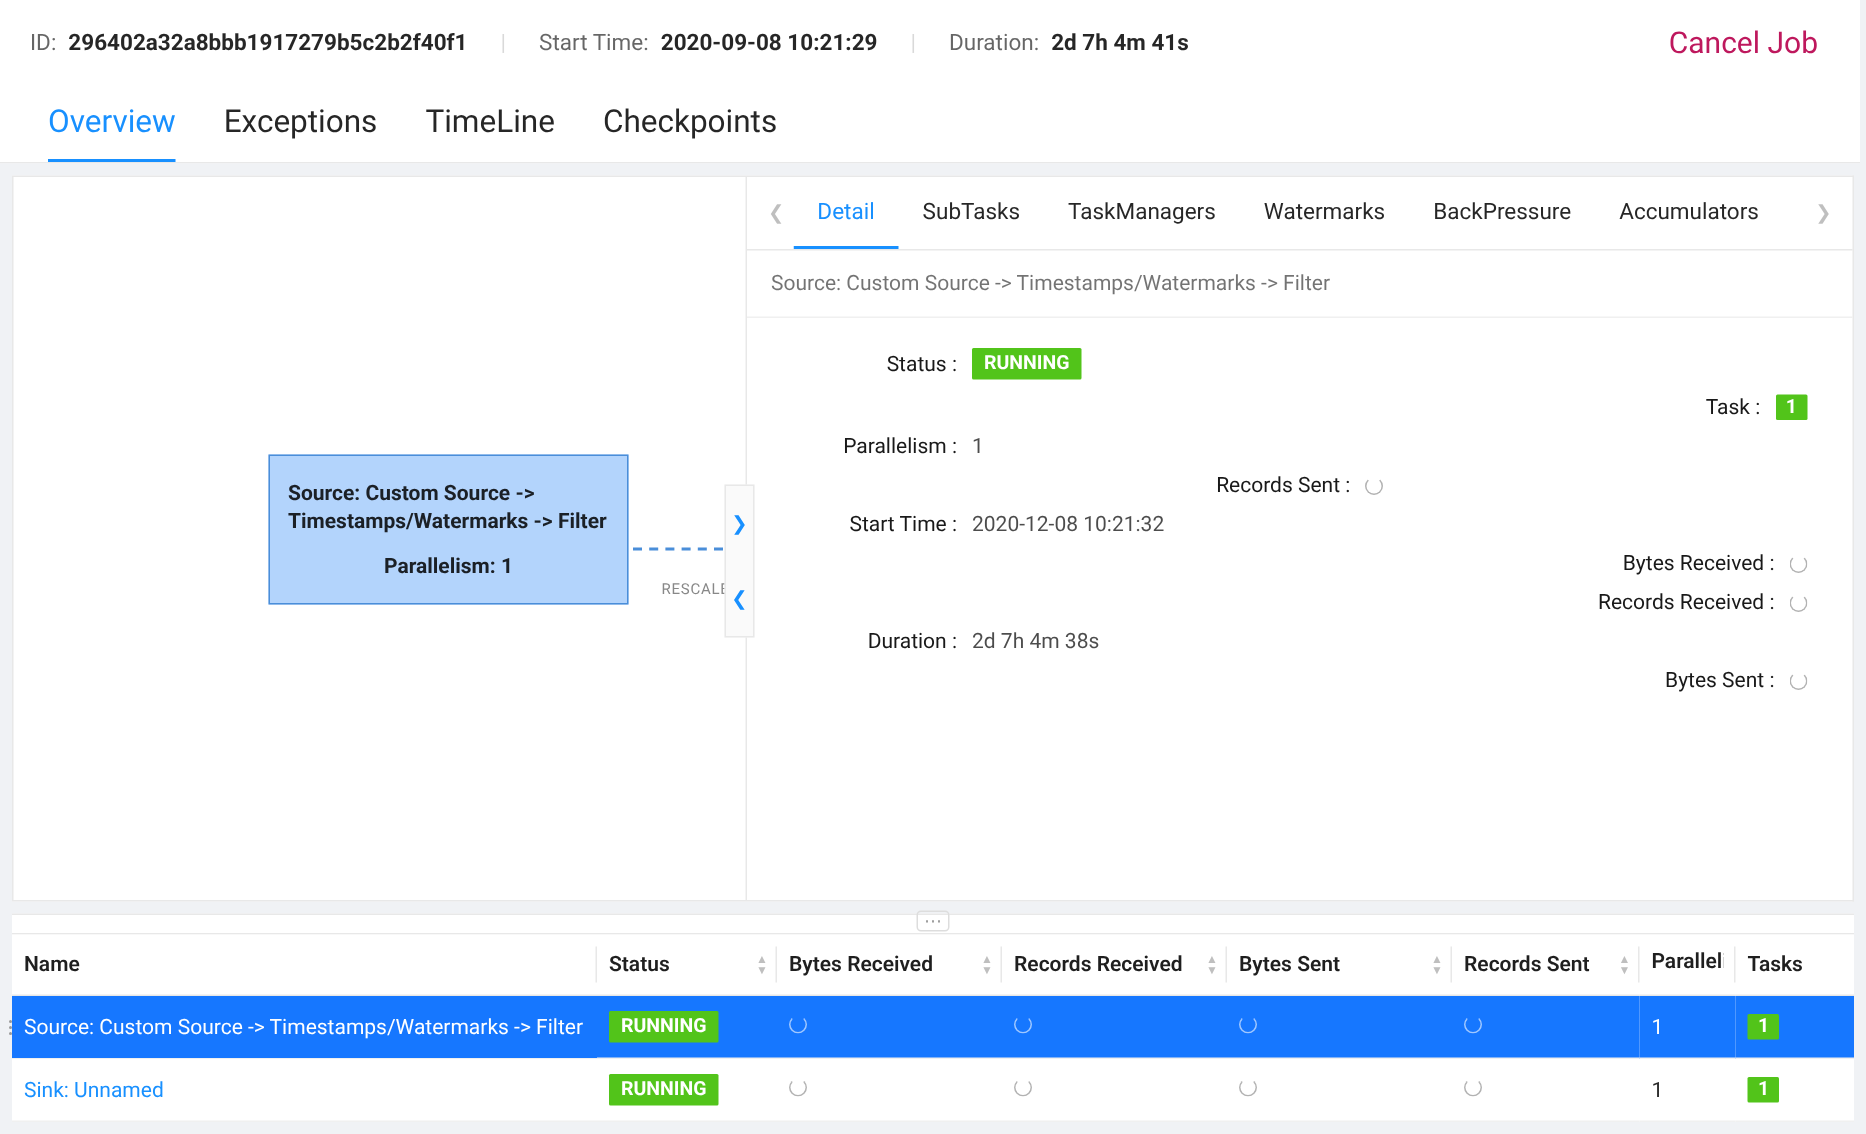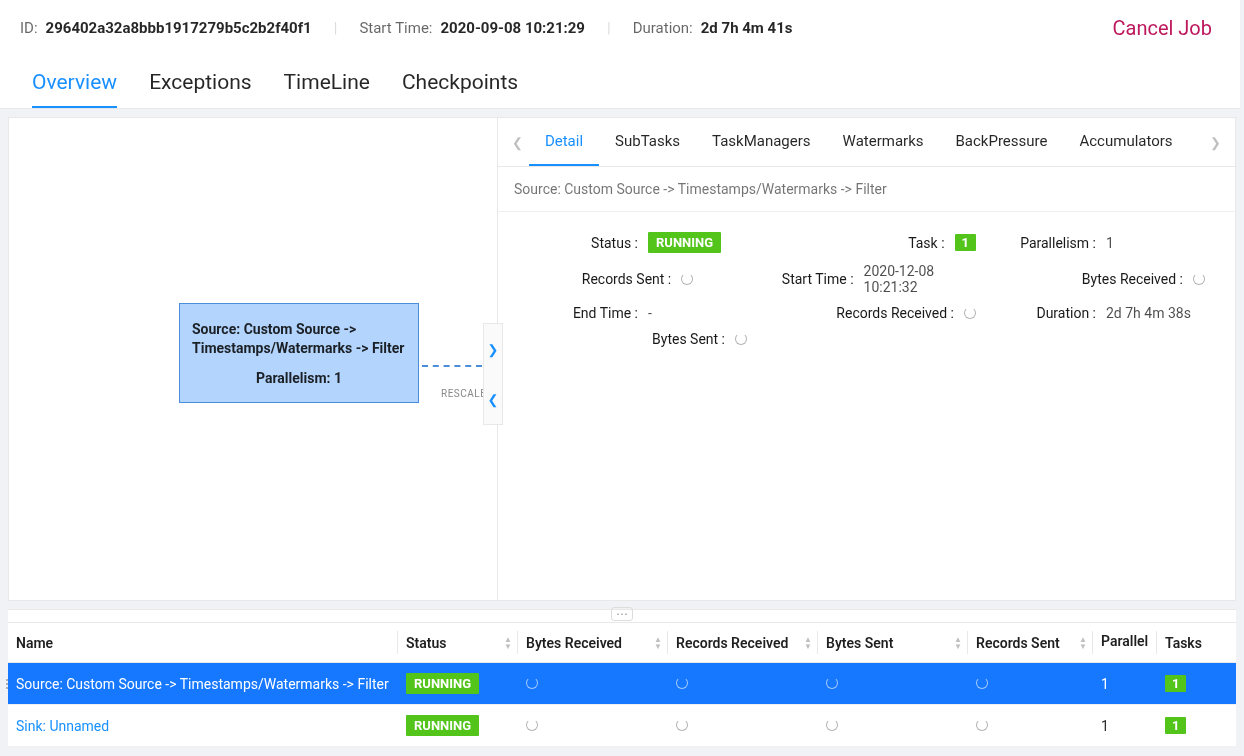--- a/index.html
+++ b/index.html
@@ -23,21 +23,21 @@
 .rescale { position: absolute; left: 432px; top: 270px; font-size: 10px; color: #888; letter-spacing: 0.5px; }
 .arrows-box { position: absolute; left: 474px; top: 205px; width: 20px; border: 1px solid #e8e8e8; background: #fafafa; display: flex; flex-direction: column; }
 .arrow-btn { height: 50px; display: flex; align-items: center; justify-content: center; font-size: 13px; color: #1890ff; cursor: pointer; }
 .detail-panel { flex: 1; background: #fff; border: 1px solid #e8e8e8; border-left: none; display: flex; flex-direction: column; }
 .detail-tabs-wrap { display: flex; align-items: center; border-bottom: 1px solid #e8e8e8; padding: 0 8px; }
 .scroll-arrow { color: rgba(0,0,0,0.25); font-size: 13px; padding: 0 6px; cursor: pointer; }
 .detail-tabs { display: flex; flex: 1; overflow: hidden; }
 .dtab { padding: 14px 16px; font-size: 15px; color: rgba(0,0,0,0.85); cursor: pointer; border-bottom: 2px solid transparent; white-space: nowrap; }
 .dtab.active { color: #1890ff; border-bottom-color: #1890ff; }
 .detail-subtitle { padding: 14px 16px; color: rgba(0,0,0,0.55); font-size: 14px; border-bottom: 1px solid #f0f0f0; }
-.detail-grid { padding: 20px 30px; flex: 1; display: grid; grid-template-columns: 1fr 1fr 1fr; column-gap: 30px; row-gap: 44px; align-content: start; gap: 10px; }
+.detail-grid { padding: 20px 30px; flex: 1; display: grid; grid-template-columns: 1fr; column-gap: 30px; row-gap: 44px; align-content: start; gap: 10px; }
 .detail-item { display: flex; align-items: center; gap: 10px; }
 .detail-item .dl { text-align: right; width: 110px; color: rgba(0,0,0,0.9); font-size: 14px; }
 .detail-item .dv { font-size: 14px; color: rgba(0,0,0,0.7); }
 .badge { display: inline-block; background: #52c41a; color: #fff; font-weight: 700; padding: 3px 8px; font-size: 13px; border-radius: 1px; }
 .badge.small { padding: 1px 7px; font-size: 13px; }
 .spinner { display: inline-block; width: 12px; height: 12px; border: 1.5px solid rgba(0,0,0,0.3); border-top-color: transparent; border-radius: 50%; }
 .resize-bar { height: 14px; background: #fff; border-top: 1px solid #e8e8e8; border-bottom: 1px solid #e8e8e8; display: flex; align-items: center; justify-content: center; margin: 0 8px; }
 .resize-dots { font-size: 12px; color: #999; line-height: 1; border: 1px solid #ddd; border-radius: 3px; padding: 0 4px; position: relative; top: -2px; }
 .table-wrap { margin: 0 8px 8px 8px; background: #fff; }
 table { width: 100%; border-collapse: collapse; font-size: 14px; }
@@ -128,24 +128,20 @@
         <span class="spinner"></span>
       </div>
       <div class="detail-item">
         <span class="dl">Start Time :</span>
         <span class="dv">2020-12-08 10:21:32</span>
       </div>
       <div class="detail-item" style="justify-content:flex-end;">
         <span class="dl" style="width:auto;margin-left:23px;">Bytes Received :</span>
         <span class="spinner"></span>
       </div>
-      <div class="detail-item">
-        <span class="dl">End Time :</span>
-        <span class="dv">-</span>
-      </div>
       <div class="detail-item" style="justify-content:flex-end;">
         <span class="dl" style="width:auto;">Records Received :</span>
         <span class="spinner"></span>
       </div>
       <div class="detail-item">
         <span class="dl">Duration :</span>
         <span class="dv">2d 7h 4m 38s</span>
       </div>
       <div class="detail-item" style="justify-content:flex-end;">
         <span class="dl" style="width:auto;">Bytes Sent :</span>

